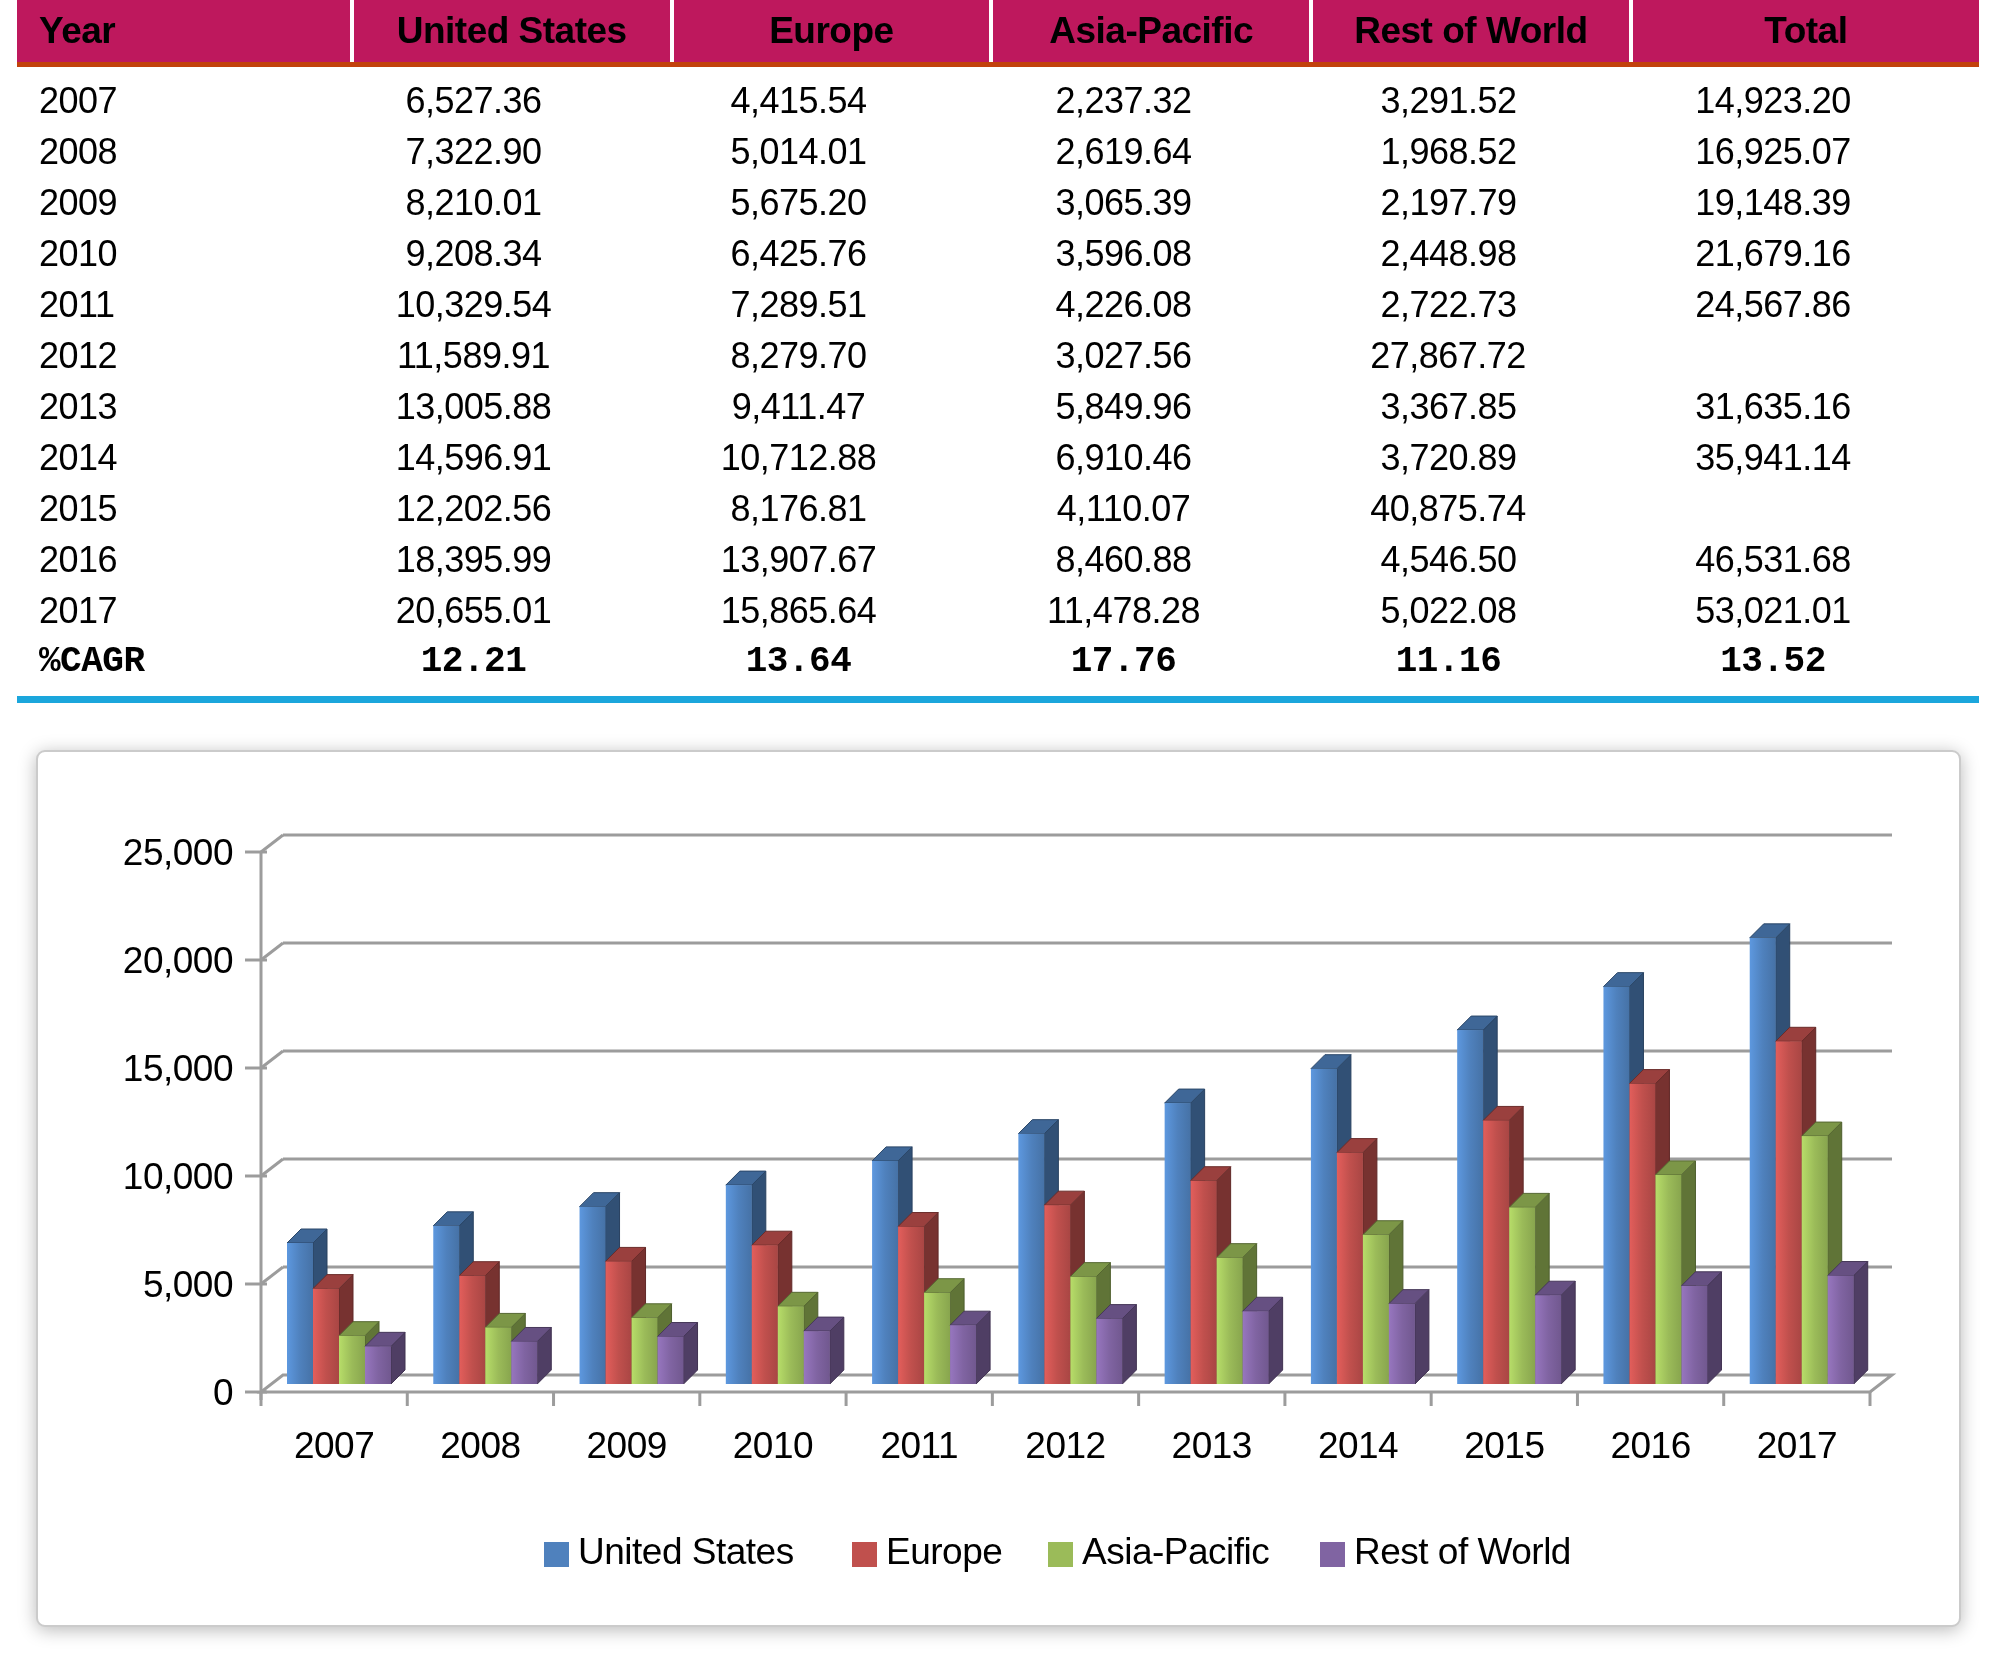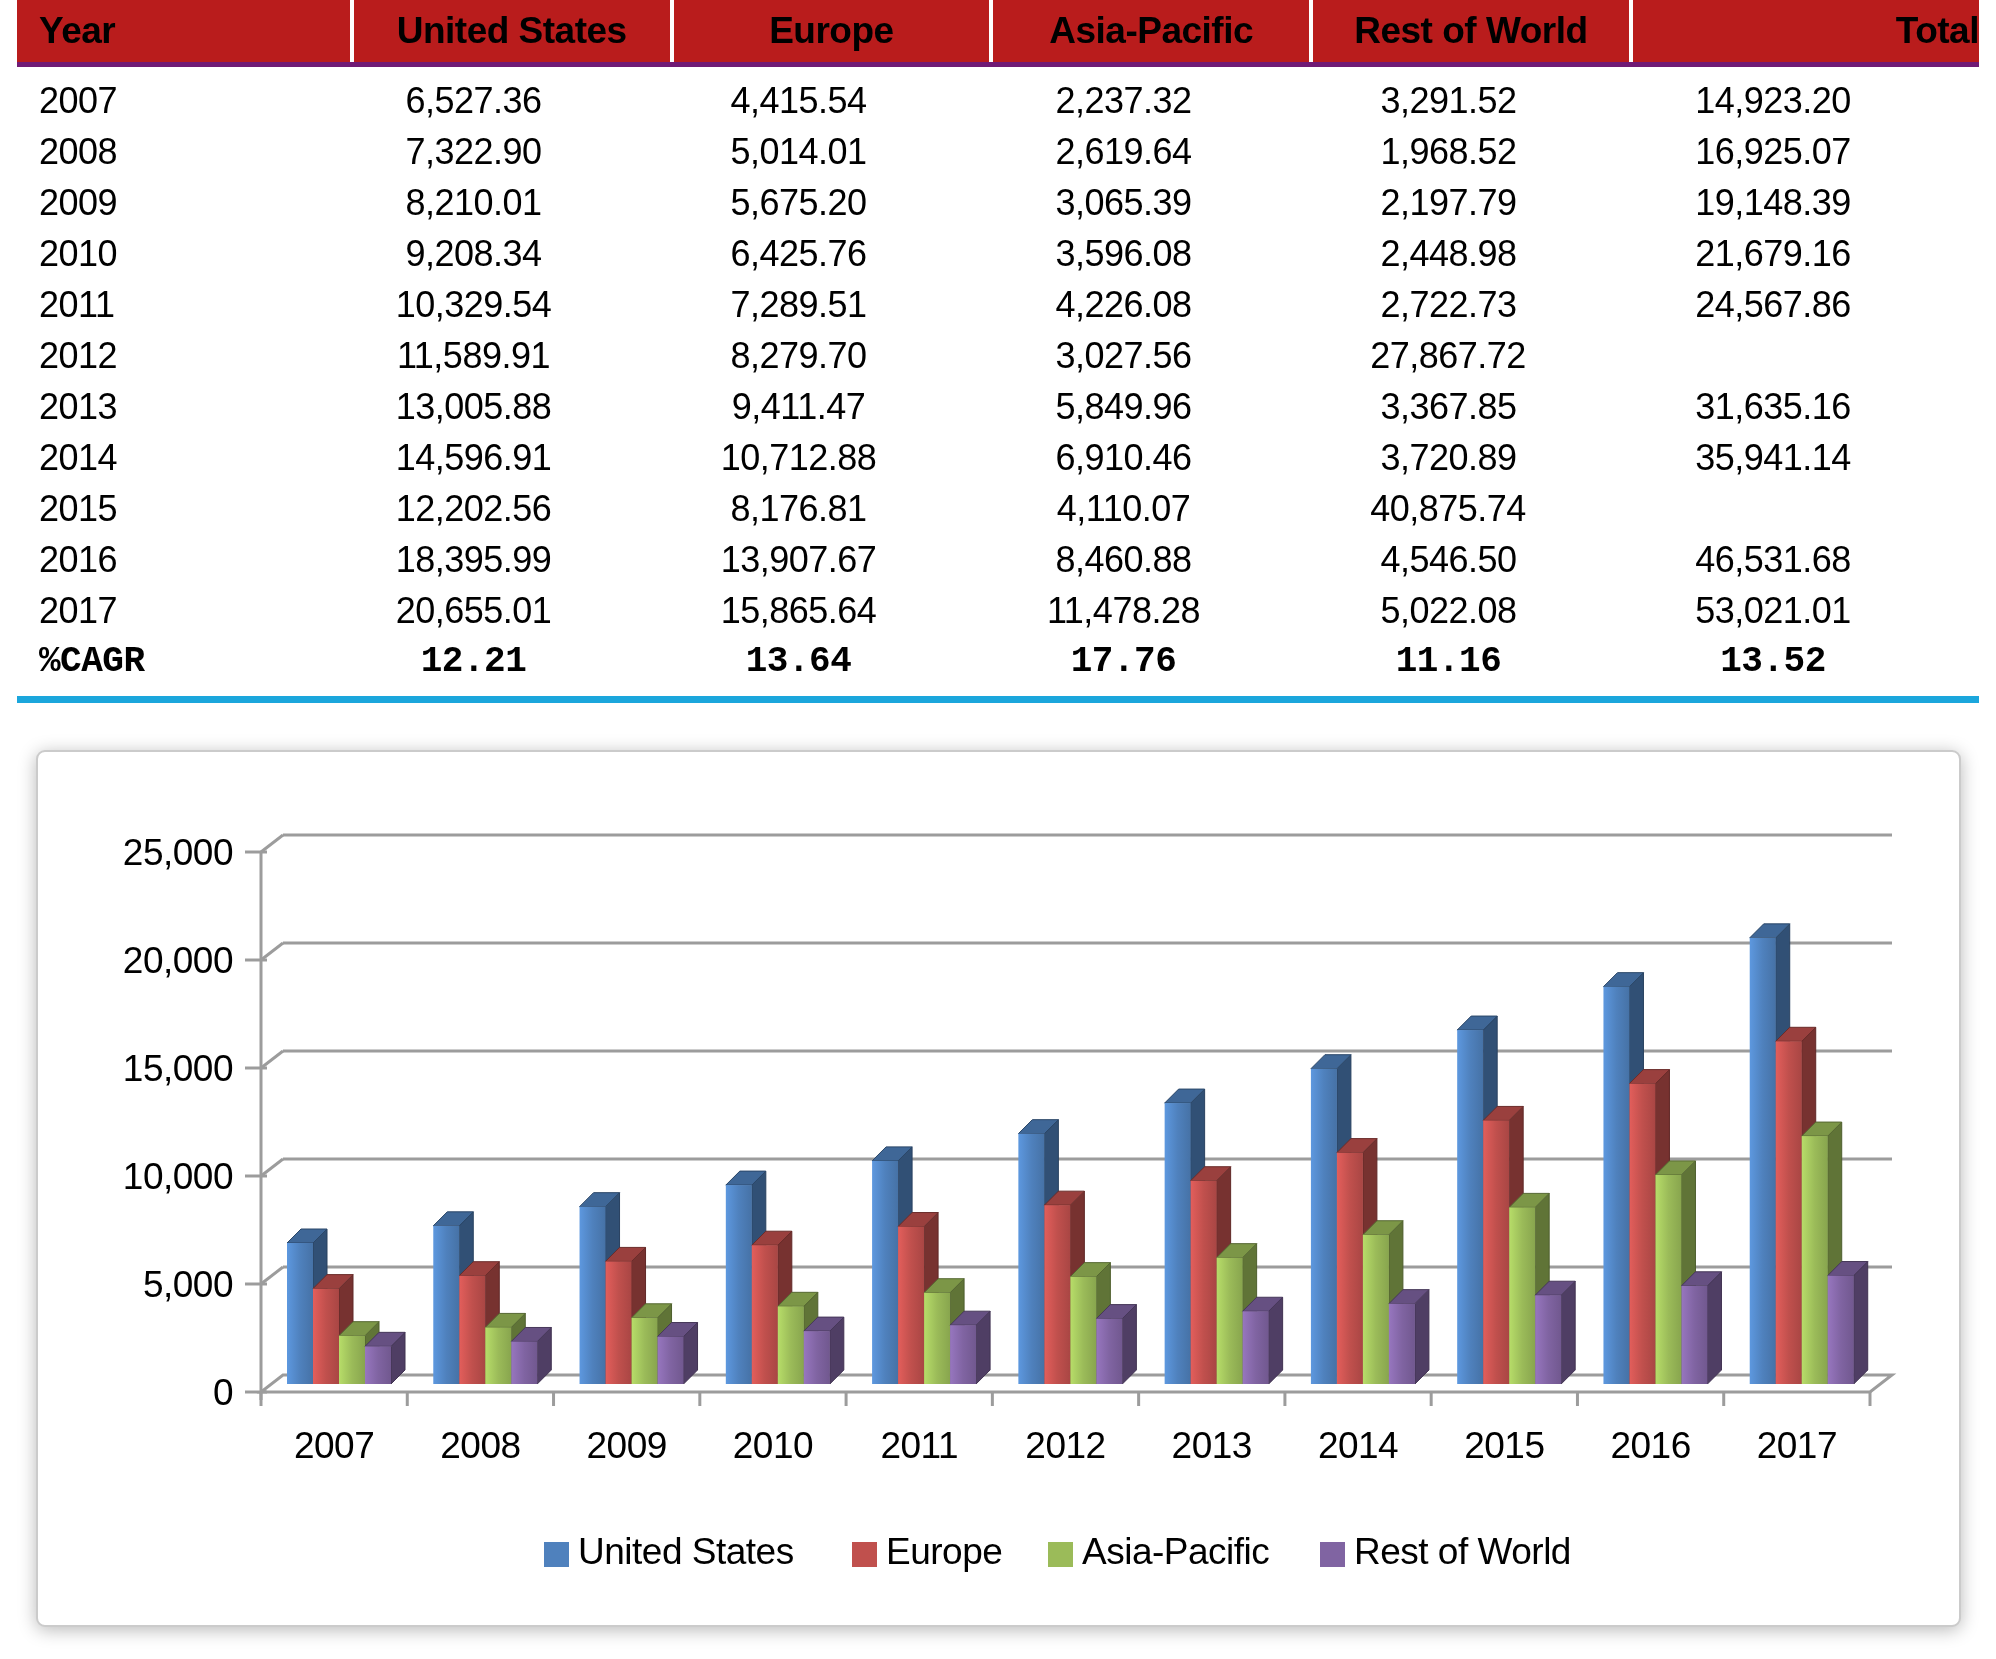--- a/index.html
+++ b/index.html
@@ -1,26 +1,26 @@
 <!DOCTYPE html>
 <html><head>
 <meta charset="utf-8">
 <style>
   html,body{margin:0;padding:0;background:#ffffff;}
   body{width:1996px;height:1659px;position:relative;font-family:"Liberation Sans",sans-serif;color:#000;}
   .page{position:absolute;inset:0;}
 
   
   .data-table{position:absolute;left:17px;top:0;width:1962px;}
-  .thead{display:flex;background:#b91c1c;border-bottom:5px solid #701a75;height:62px;}
+  .thead{display:flex;background:#be185d;border-bottom:5px solid #c2410c;height:62px;}
   .th{box-sizing:border-box;font-weight:bold;font-size:37px;line-height:62px;text-align:center;letter-spacing:-0.5px;}
   .th + .th{border-left:4px solid #ffffff;}
   .th.c0{width:338px;text-align:left;padding-left:22px;}
   .th.c1,.th.c2,.th.c3,.th.c4{width:325px;}
-  .th.c5{width:356px;text-align:right;}
+  .th.c5{width:356px;}
   .tbody{padding-top:8px;padding-bottom:9px;border-bottom:7px solid #1BA6DC;}
   .tr{display:flex;height:51px;line-height:51px;font-size:36px;letter-spacing:-0.5px;}
   .td{box-sizing:border-box;white-space:nowrap;}
   .td.c0{width:338px;text-align:left;padding-left:22px;}
   .td.c1,.td.c2,.td.c3,.td.c4{width:325px;}
   .td.c5{width:324px;}
   .td.num{text-align:center;padding-right:88px;}
   .tr.cagr{font-weight:bold;font-family:Liberation Mono, monospace;}
 
   

